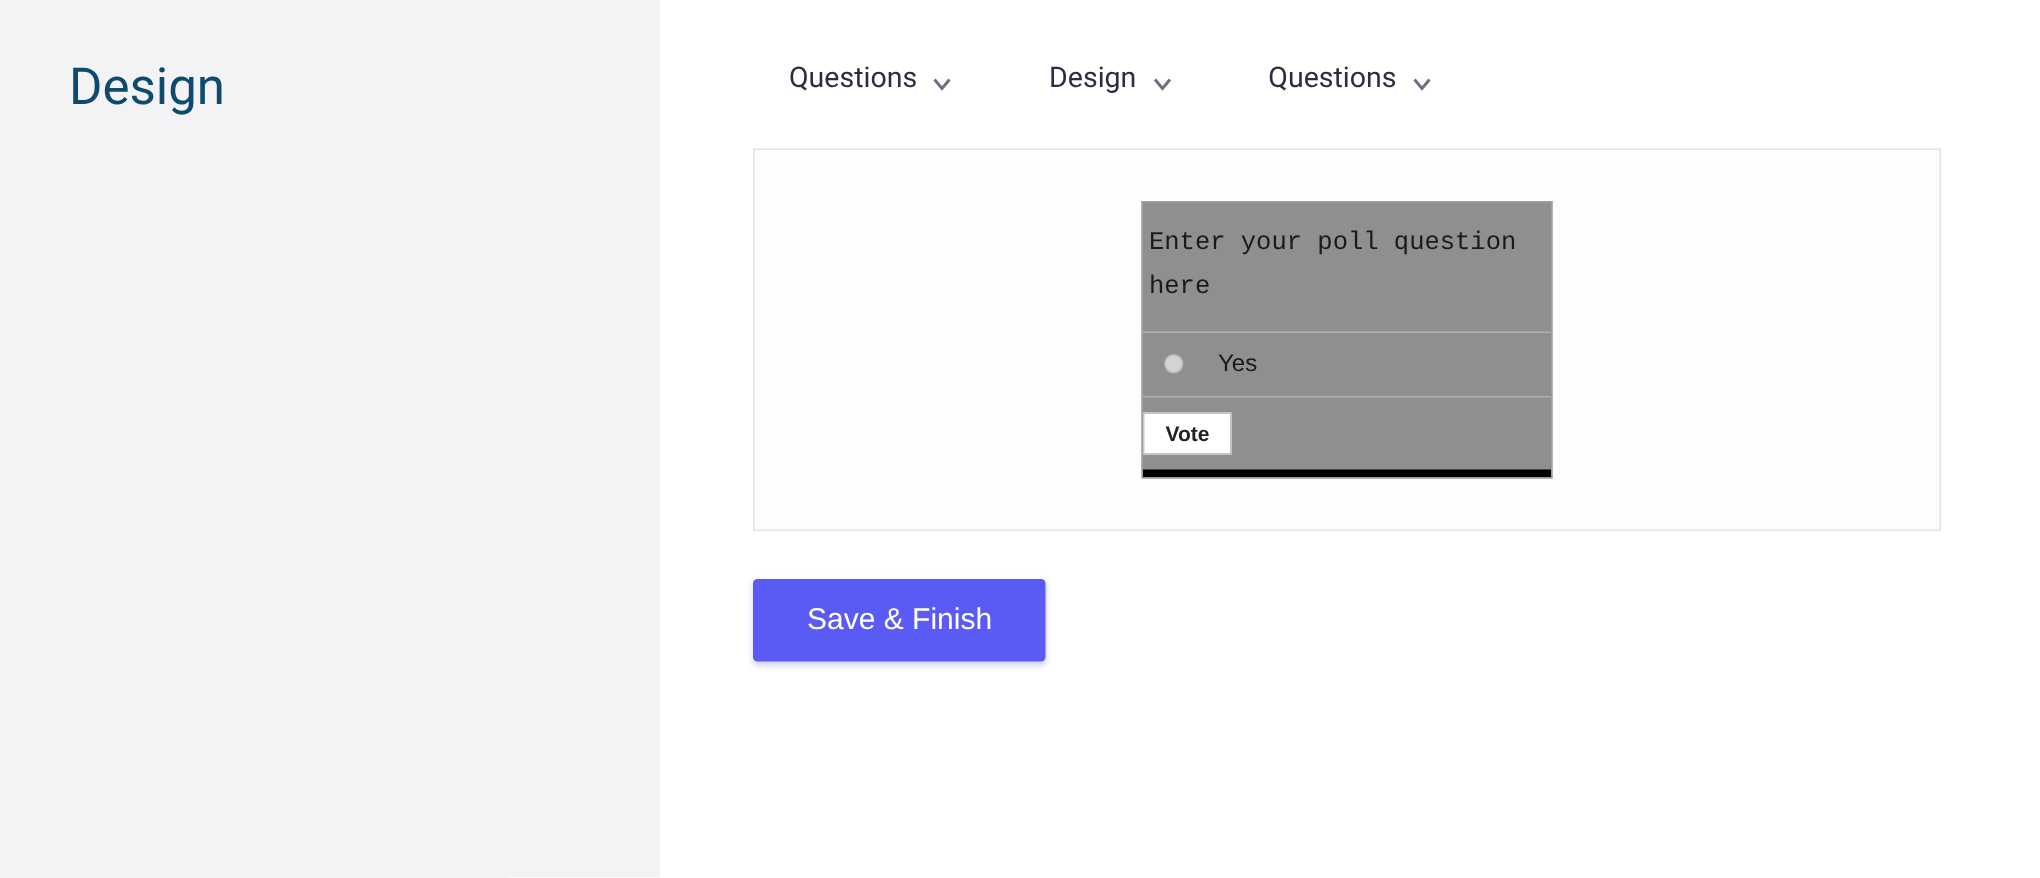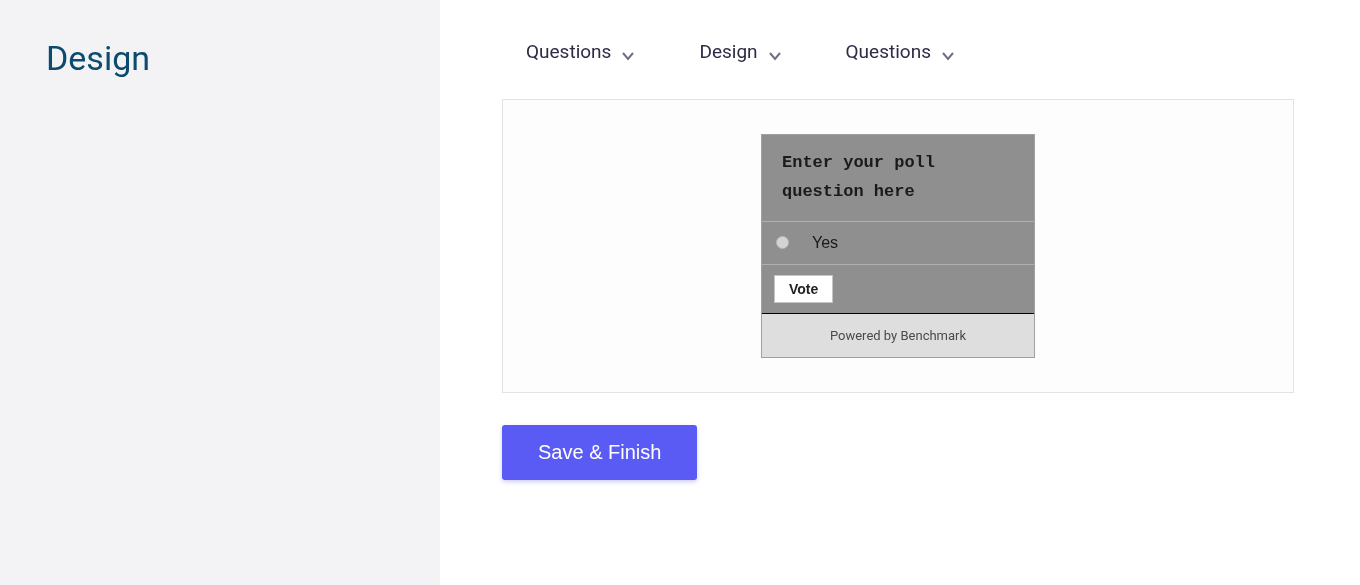--- a/index.html
+++ b/index.html
@@ -61,23 +61,23 @@
       padding: 34px 20px;
       display: flex;
       justify-content: center;
     }
     .poll-widget {
       width: 274px;
       border: 1px solid #a0a0a0;
       background: #8f8f8f;
     }
     .poll-question {
-      padding: 14px 20px;
+      padding: 14px 4px;
       font-family: "Courier New", Courier, monospace;
-      font-weight: bold;
+      font-weight: normal;
       font-size: 17px;
       color: #1a1a1a;
       line-height: 1.7;
       border-bottom: 1px solid #b0b0b0;
     }
     .poll-option {
       padding: 12px 14px;
       border-bottom: 1px solid #b0b0b0;
       display: flex;
       align-items: center;
@@ -90,22 +90,22 @@
       background: #d4d4d4;
       border: 1px solid #b8b8b8;
       flex-shrink: 0;
     }
     .poll-option-label {
       font-family: "Comic Sans MS", "Comic Sans", cursive, sans-serif;
       font-size: 16px;
       color: #1a1a1a;
     }
     .poll-vote-row {
-      padding: 10px 12px;
-      border-bottom: 1px solid #000000;
+      padding: 10px 0;
+      border-bottom: 5px solid #000000;
     }
     .vote-button {
       background: #fff;
       border: 1px solid #c4c4c4;
       padding: 5px 14px;
       font-size: 14px;
       font-weight: 600;
       color: #222;
       cursor: pointer;
     }
@@ -168,19 +168,18 @@
   <div class="preview-panel">
     <div class="poll-widget">
       <div class="poll-question">Enter your poll question here</div>
       <div class="poll-option">
         <span class="radio-circle"></span>
         <span class="poll-option-label">Yes</span>
       </div>
       <div class="poll-vote-row">
         <button class="vote-button">Vote</button>
       </div>
-      <div class="poll-footer">Powered by Benchmark</div>
     </div>
   </div>
 
   <button class="save-button">Save &amp; Finish</button>
 
 </main>
 
 </body></html>

